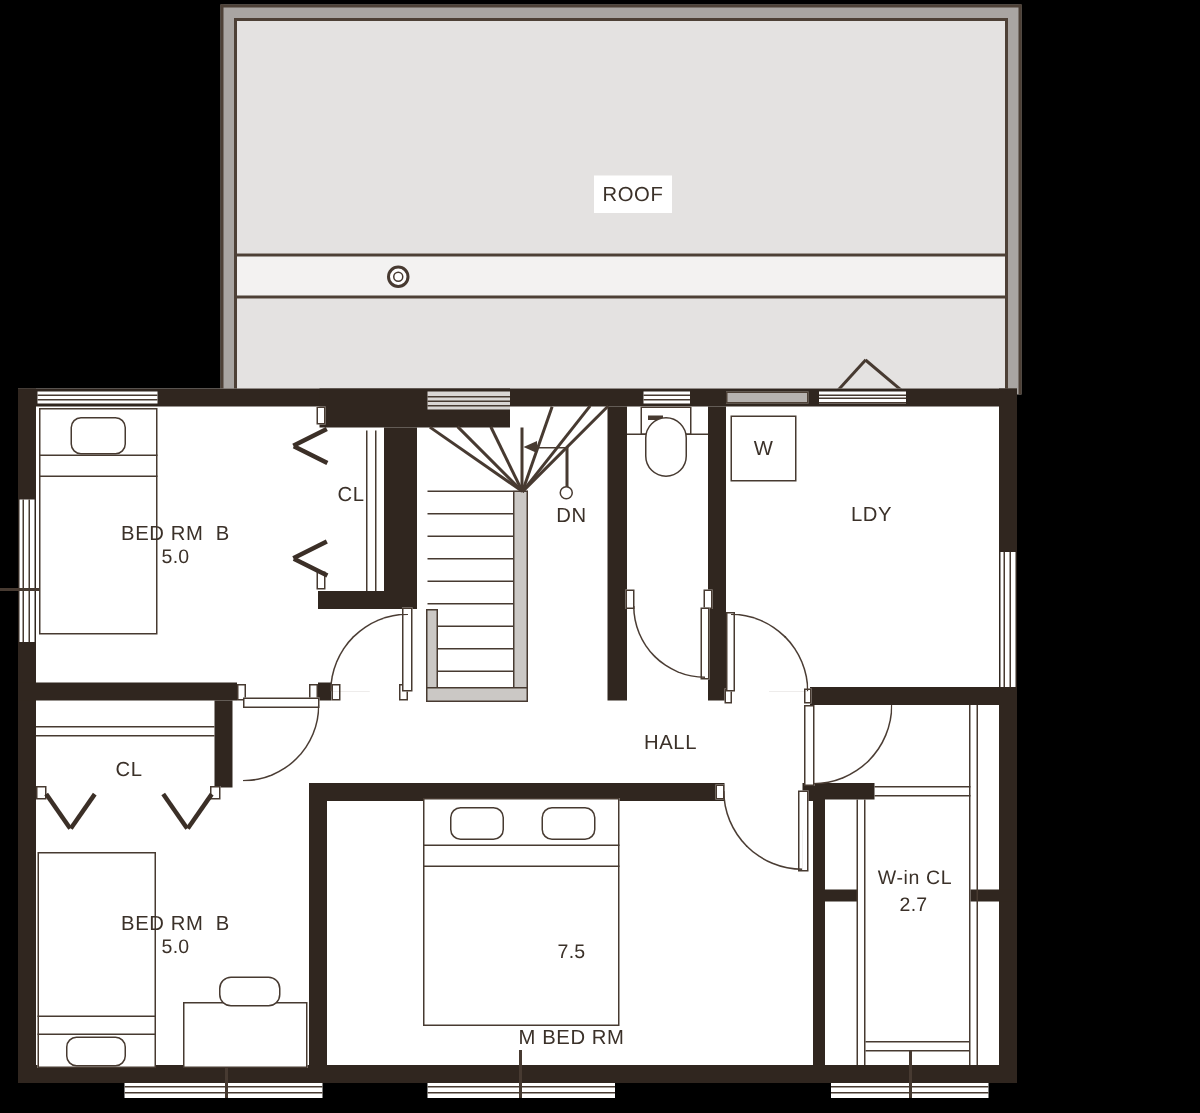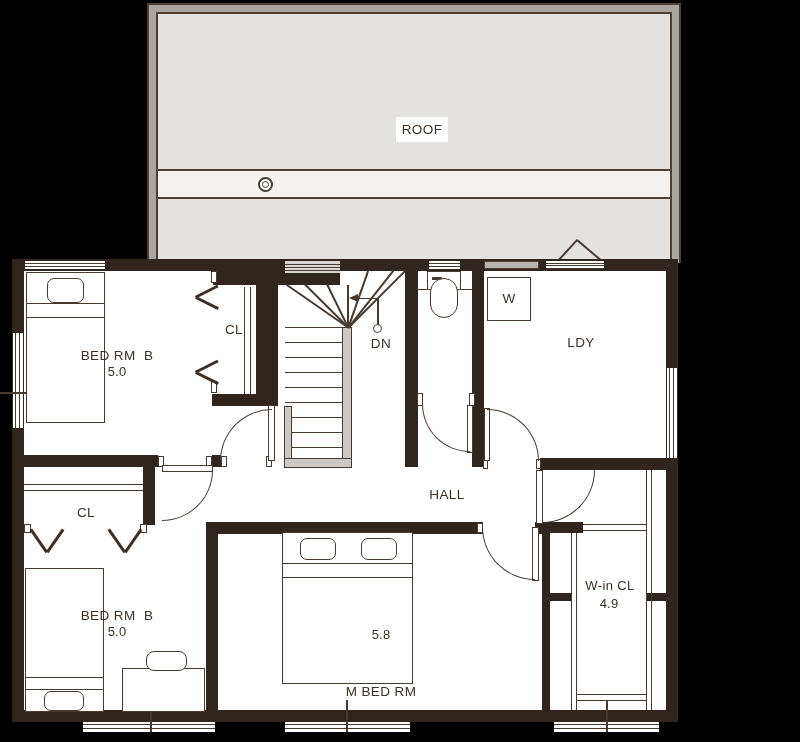--- a/index.html
+++ b/index.html
@@ -224,17 +224,17 @@
   <div class="lbl num" style="left:117px;top:371px;">5.0</div>
   <div class="lbl" style="left:234px;top:330px;">CL</div>
   <div class="lbl" style="left:381px;top:344px;">DN</div>
   <div class="lbl" style="left:581px;top:343px;">LDY</div>
   <div class="lbl" style="left:509px;top:299px;">W</div>
   <div class="lbl" style="left:447px;top:495px;">HALL</div>
   <div class="lbl" style="left:86px;top:513px;">CL</div>
   <div class="lbl" style="left:117px;top:616px;">BED RM  B</div>
   <div class="lbl num" style="left:117px;top:631px;">5.0</div>
   <div class="lbl" style="left:381px;top:648px;margin-top:44px;">M BED RM</div>
-  <div class="lbl num" style="left:381px;top:634px;">5.8</div>
+  <div class="lbl num" style="left:381px;top:634px;">7.5</div>
   <div class="lbl" style="left:610px;top:585px;font-size:13px;">W-in CL</div>
-  <div class="lbl num" style="left:609px;top:603px;">4.9</div>
+  <div class="lbl num" style="left:609px;top:603px;">2.7</div>
 
 </div>
 
 </body></html>

